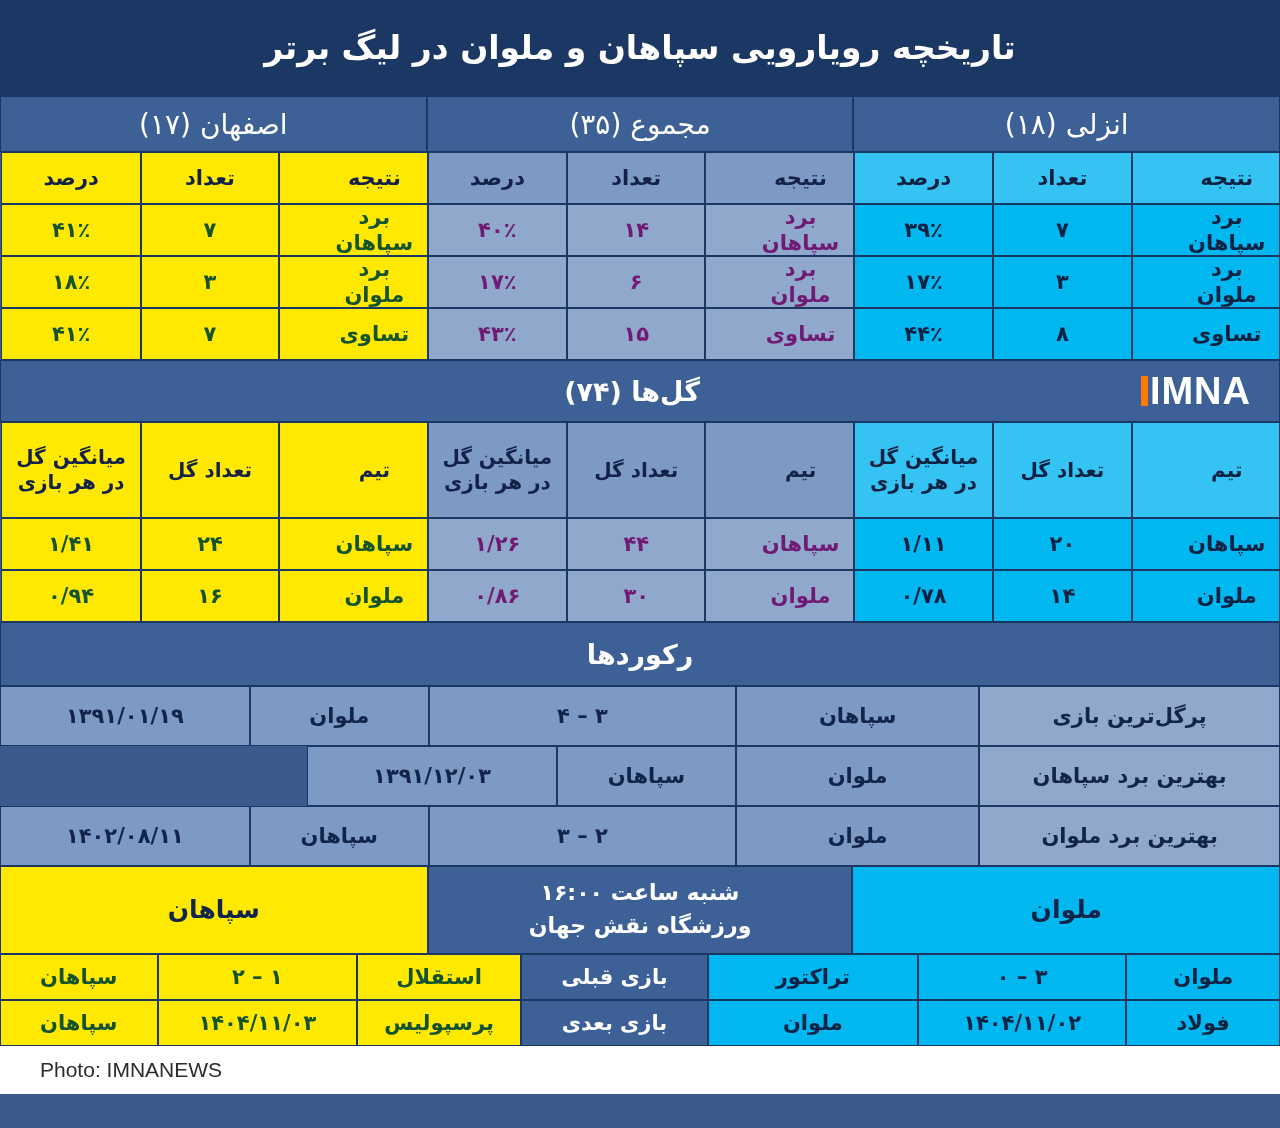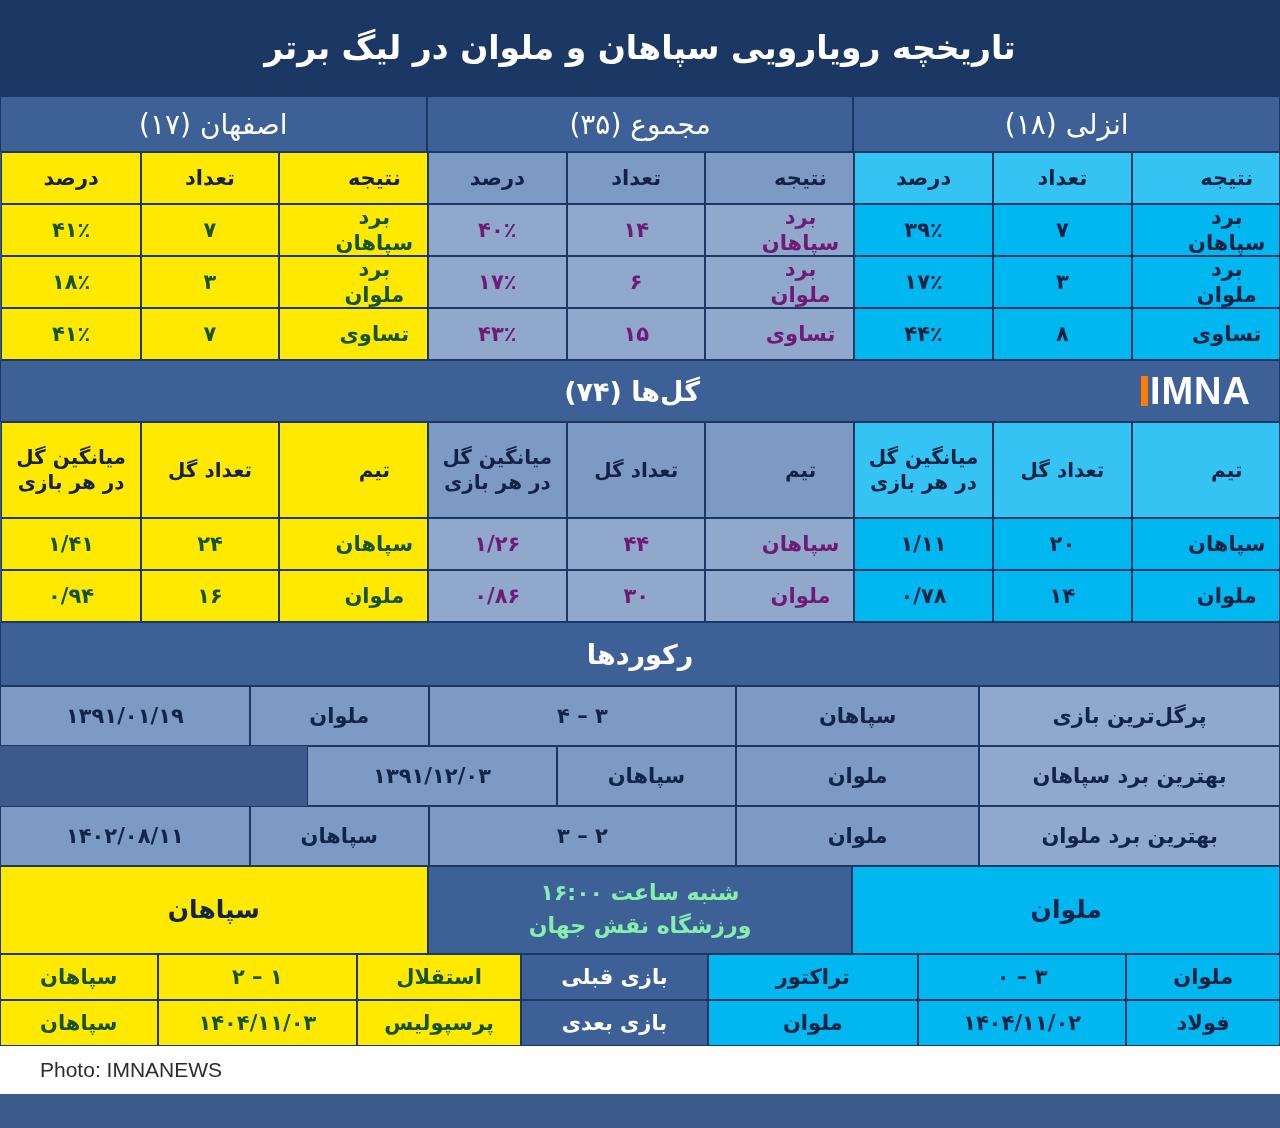--- a/index.html
+++ b/index.html
@@ -140,21 +140,21 @@
   .rec-label { width: 23.5%; background: #8fa8cb; }
   .rec-team1 { width: 19%;   background: #7d9ac4; }
   .rec-score { width: 24%;   background: #7d9ac4; }
   .rec-team2 { width: 14%;   background: #7d9ac4; }
   .rec-date  { width: 19.5%; background: #7d9ac4; }
   .rec-cell  { height: 60px; font-size: 21px; }
 
   
   .match-row { height: 88px; }
   .m-left  { width: 33.4%; background: #00b7f0; font-size: 25px; }
-  .m-mid   { width: 33.2%; background: #3d6197; color:#86efac; font-size: 22px; flex-direction: column; gap: 4px; }
+  .m-mid   { width: 33.2%; background: #3d6197; color:#ffffff; font-size: 22px; flex-direction: column; gap: 4px; }
   .m-right { width: 33.4%; background: #ffe900; font-size: 25px; }
   .m-mid .line { line-height: 1.3; }
 
   
   .pn-row { height: 46px; }
   .pn-team    { width: 12%; }
   .pn-score   { width: 16.3%; }
   .pn-opp     { width: 16.4%; }
   .pn-label   { width: 14.6%; background: #3d6197; color: #ffffff; }
   .pn-opp2    { width: 12.8%; }

